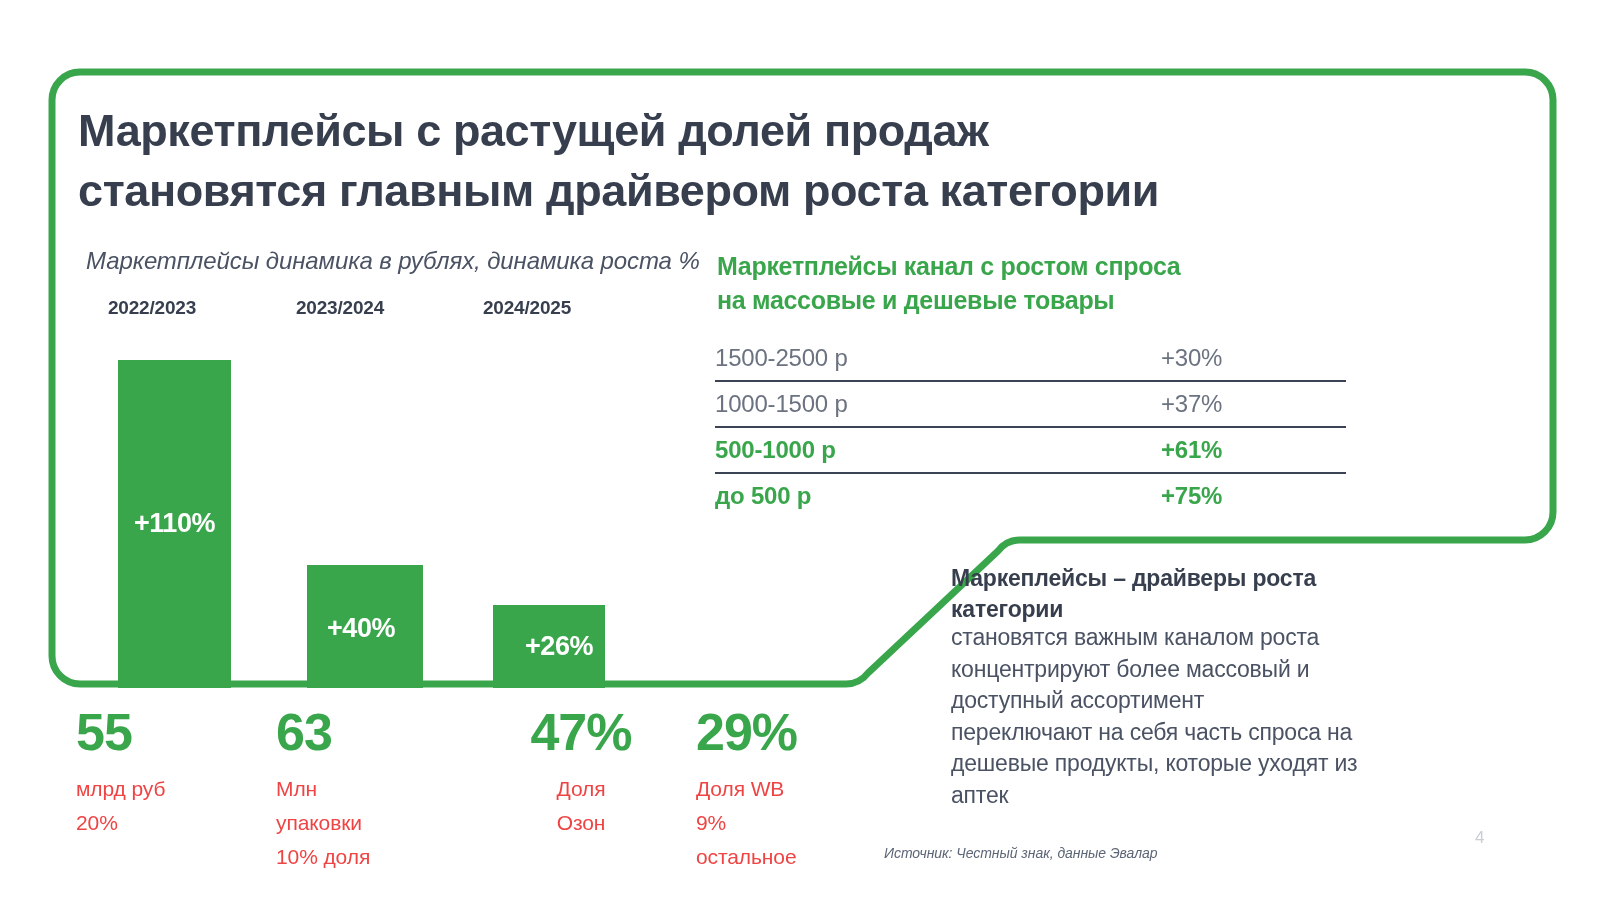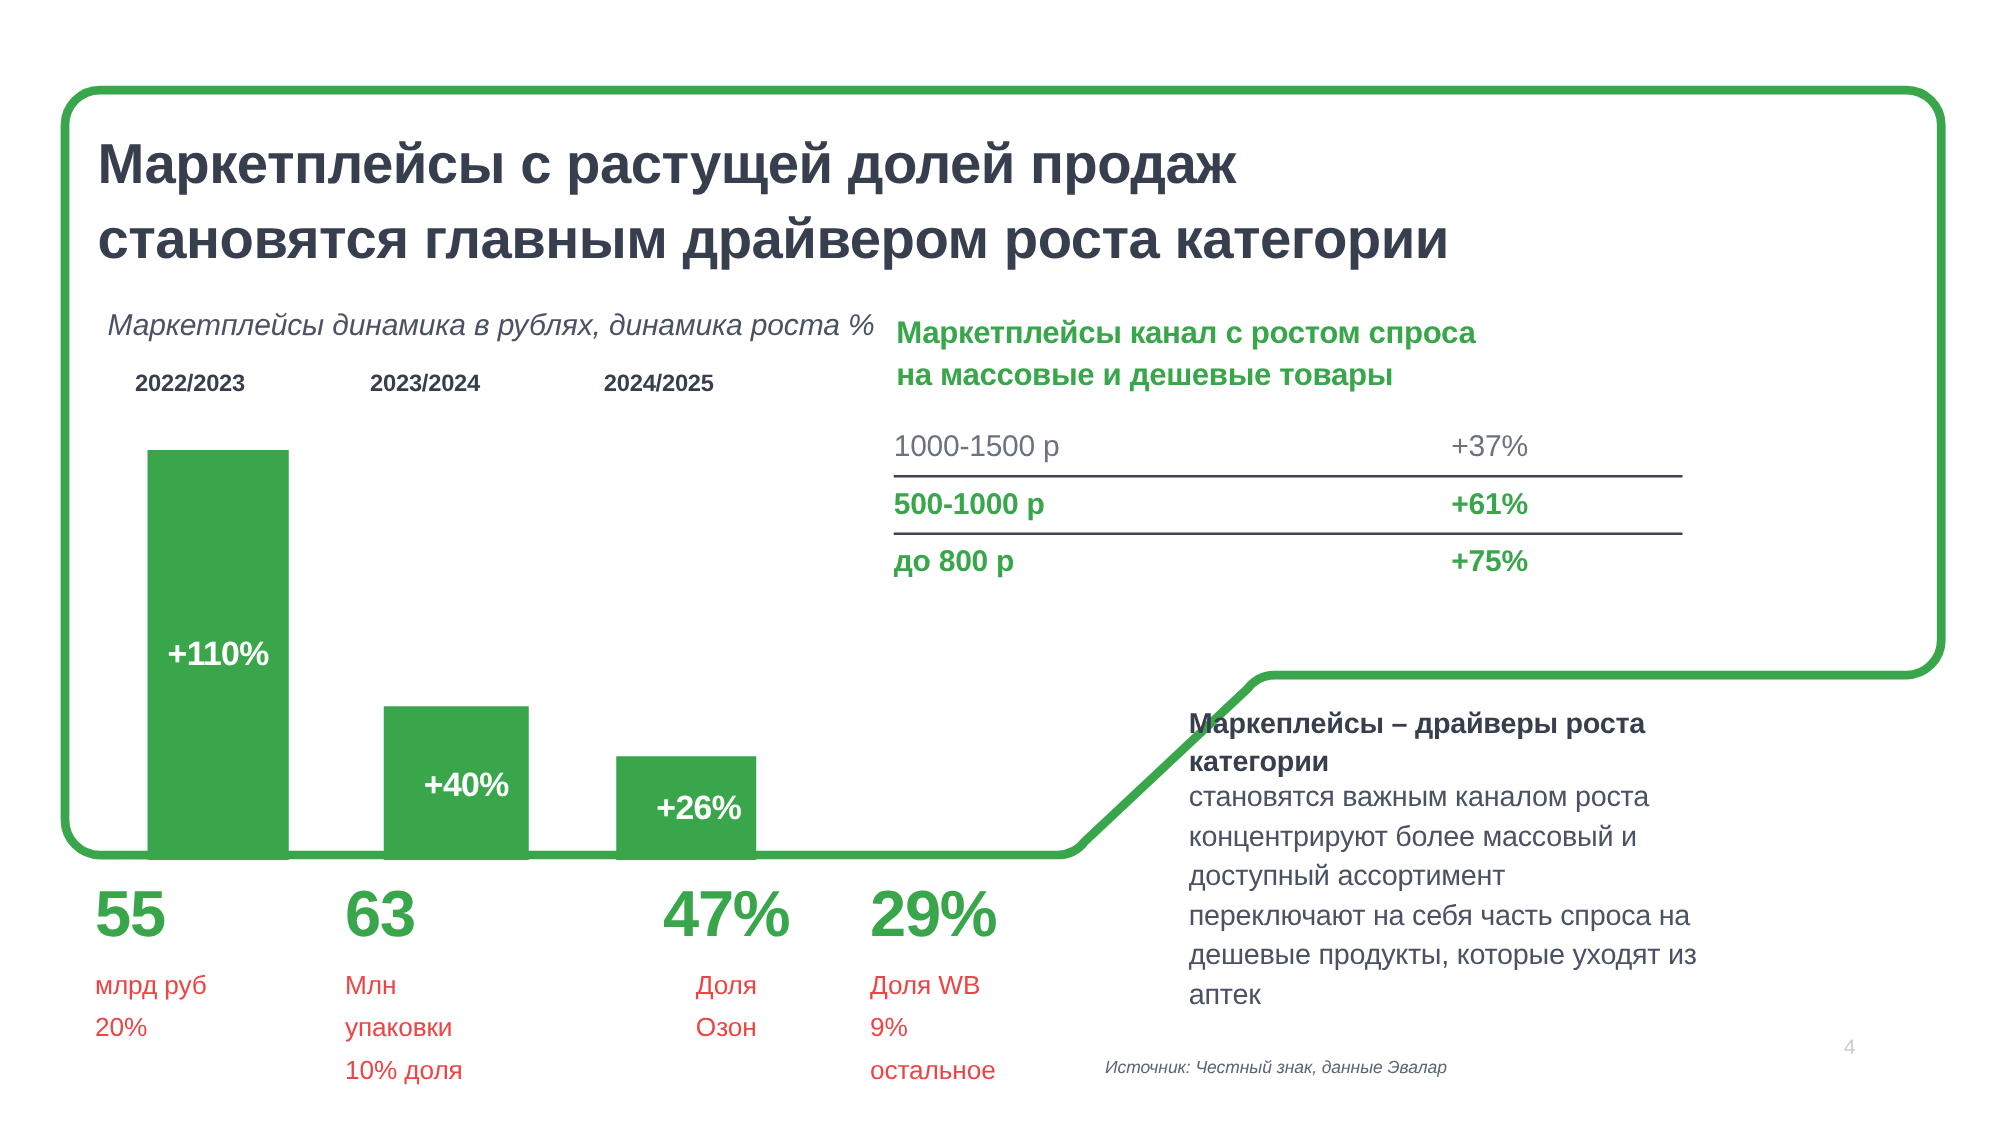--- a/index.html
+++ b/index.html
@@ -75,21 +75,21 @@
     color: #ffffff;
     font-size: 27px;
     font-weight: bold;
     text-align: center;
     letter-spacing: -0.5px;
   }
   #bar-0 { left: 118px; top: 360px; width: 113px; height: 328px; }
   #bar-1 { left: 307px; top: 565px; width: 116px; height: 123px; }
   #bar-2 { left: 493px; top: 605px; width: 112px; height: 83px; }
   #bar-value-0 { left: 118px; top: 508px; width: 113px; }
-  #bar-value-1 { left: 303px; top: 613px; width: 140px; }
+  #bar-value-1 { left: 291px; top: 613px; width: 140px; }
   #bar-value-2 { left: 493px; top: 631px; width: 132px; }
 
   
   .kpi {
     position: absolute;
     top: 705px;
   }
   .kpi-value {
     font-size: 52px;
     font-weight: bold;
@@ -245,29 +245,33 @@
     <div class="kpi-desc">Доля WB
 9%
 остальное</div>
   </div>
 
   <div id="table-heading">Маркетплейсы канал с ростом спроса
 на  массовые и дешевые товары</div>
 
   <div id="price-table">
     <div class="price-row muted">
+      <div class="price-label">1500-2500 р</div>
+      <div class="price-value">+30%</div>
+    </div>
+    <div class="price-row muted">
       <div class="price-label">1000-1500 р</div>
       <div class="price-value">+37%</div>
     </div>
     <div class="price-row hi">
       <div class="price-label">500-1000 р</div>
       <div class="price-value">+61%</div>
     </div>
     <div class="price-row hi last">
-      <div class="price-label">до 800 р</div>
+      <div class="price-label">до 500 р</div>
       <div class="price-value">+75%</div>
     </div>
   </div>
 
   <div id="notes-body">
     <p>становятся важным каналом роста</p>
     <p>концентрируют более массовый и</p>
     <p>доступный ассортимент</p>
     <p>переключают на себя часть спроса на</p>
     <p>дешевые продукты, которые уходят из</p>

